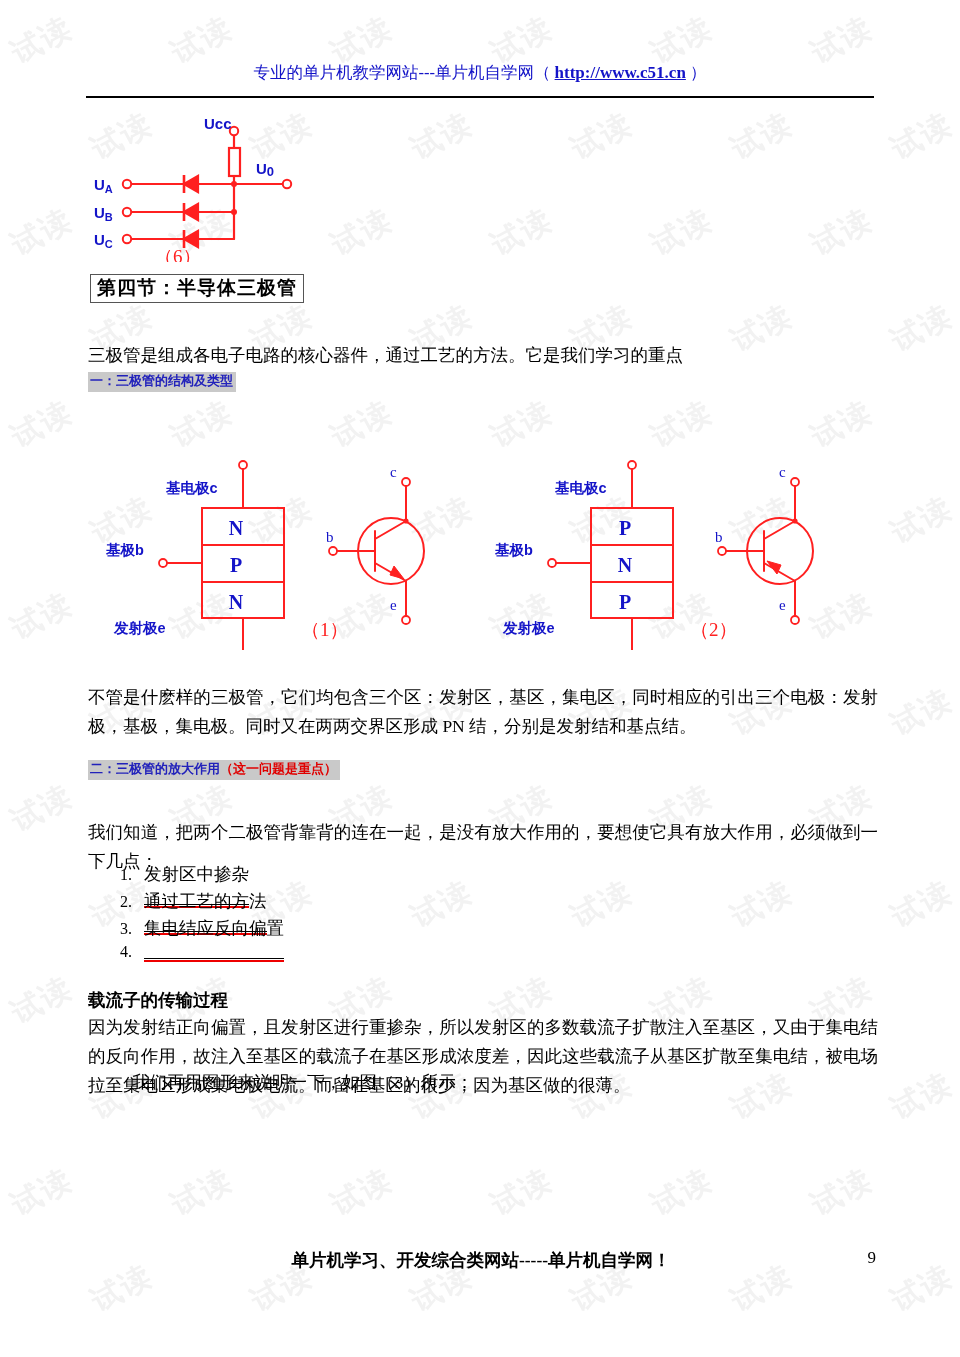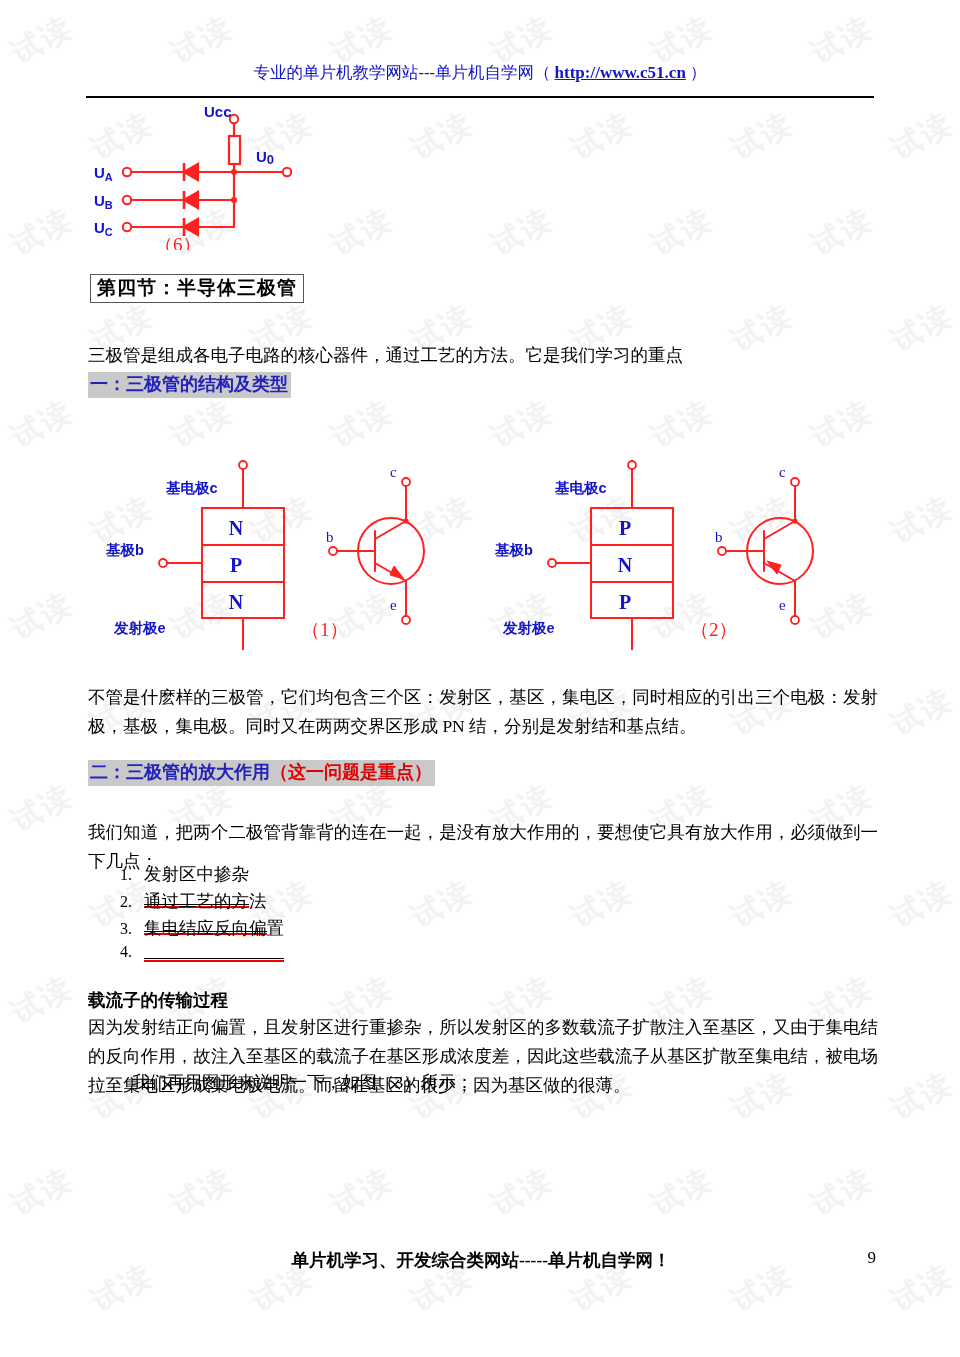--- a/index.html
+++ b/index.html
@@ -63,21 +63,21 @@
   .header-rule {
     position: absolute;
     left: 86px; top: 96px;
     width: 788px; height: 0;
     border-top: 2.5px solid #000;
   }
 
   
   .circ6 {
     position: absolute;
-    left: 86px; top: 100px;
+    left: 86px; top: 112px;
     width: 300px; height: 150px;
   }
   .circ6 svg { display: block; }
 
   
   .sec-box {
     position: absolute;
     left: 90px; top: 274px;
     border: 1px solid #555;
     padding: 2px 6px 3px 6px;
@@ -98,21 +98,21 @@
     line-height: 29px;
     text-align: justify;
     font-family: "Liberation Serif", "DejaVu Serif", serif;
   }
   .para.bold { font-weight: 700; }
 
   
   .subhead {
     position: absolute;
     left: 88px;
-    font-size: 18px;
+    font-size: 13px;
     font-weight: 700;
     font-family: "Liberation Serif", "DejaVu Serif", serif;
     background: #c9c9c9;
     padding: 1px 3px 2px 2px;
     display: inline-block;
     line-height: 1.3;
     white-space: nowrap;
   }
   .subhead .c-blue { color: #2222bb; }
   .subhead .c-red  { color: #e00000; text-align: center; }

